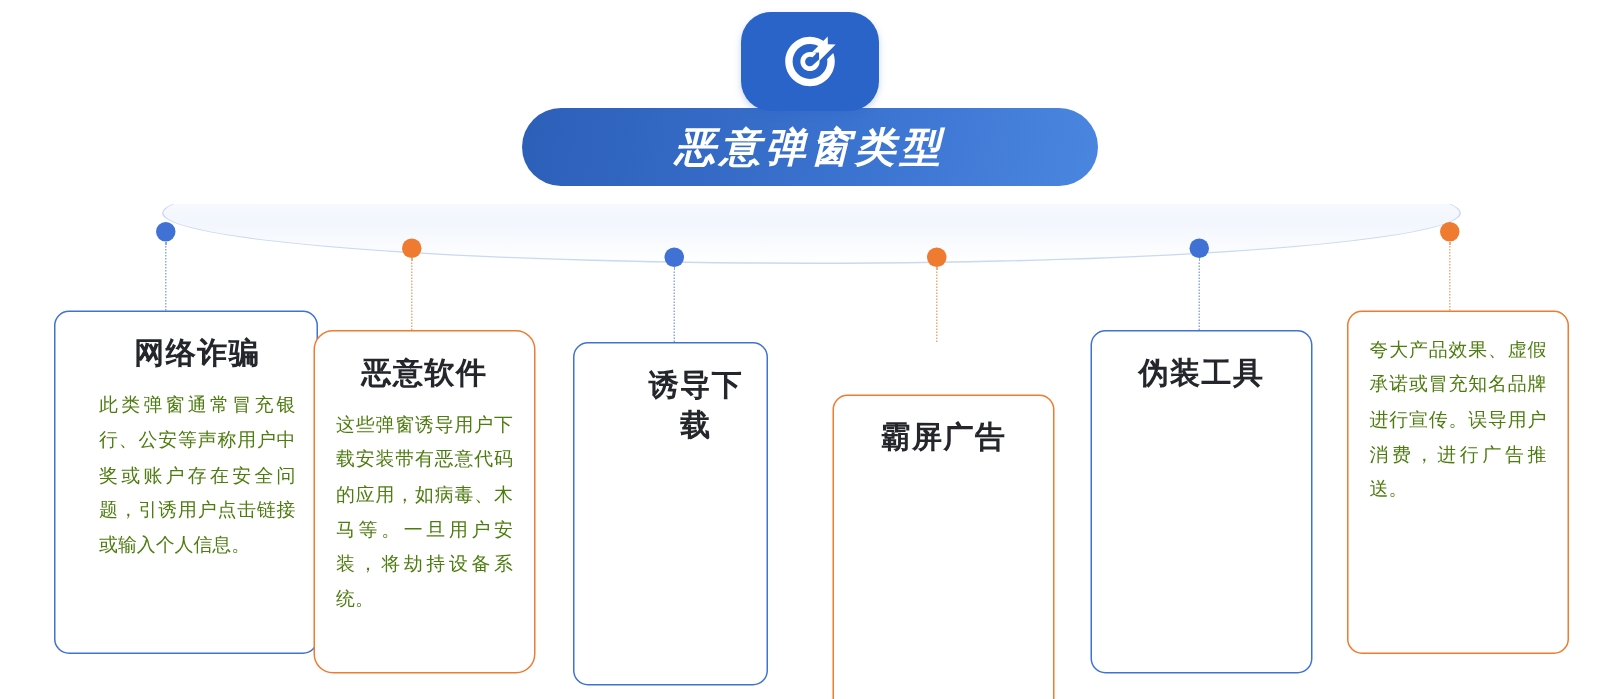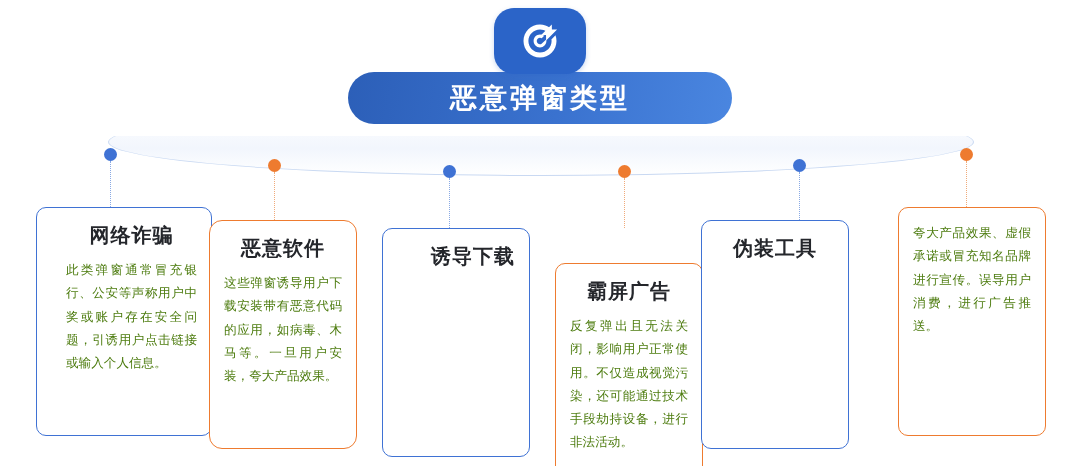--- a/index.html
+++ b/index.html
@@ -45,20 +45,21 @@
     left: 348px;
     top: 72px;
     width: 384px;
     height: 52px;
     background: linear-gradient(100deg, #2c5fb8 0%, #3a72cf 55%, #4a86e0 100%);
     border-radius: 26px;
     display: flex;
     align-items: center;
     justify-content: center;
     z-index: 4;
+    font-style: italic;
   }
   #title-text {
     color: #ffffff;
     font-size: 27px;
     font-weight: bold;
     letter-spacing: 3px;
   }
 
   
   #track-ellipse {
@@ -171,31 +172,30 @@
 <div class="connector-line blue" style="left:799px; top:172px; height:48px;"></div>
 <div class="connector-line orange" style="left:966px; top:161px; height:46px;"></div>
 
 <div class="card blue" style="left:36px; top:207px; width:176px; height:229px;padding-left:29px;">
   <div class="card-title">网络诈骗</div>
   <div class="card-body">此类弹窗通常冒充银行、公安等声称用户中奖或账户存在安全问题，引诱用户点击链接或输入个人信息。</div>
 </div>
 
 <div class="card orange" style="left:209px; top:220px; width:148px; height:229px;border-radius:13px;">
   <div class="card-title">恶意软件</div>
-  <div class="card-body">这些弹窗诱导用户下载安装带有恶意代码的应用，如病毒、木马等。一旦用户安装，夸大产品效果。</div>
-</div>
-
-<div class="card blue" style="left:382px; top:228px; width:148px; height:229px;padding-left:48px;">
+  <div class="card-body">这些弹窗诱导用户下载安装带有恶意代码的应用，如病毒、木马等。一旦用户安装，将劫持设备系统。</div>
+</div>
+
+<div class="card blue" style="left:382px; top:228px; width:130px; height:229px;padding-left:48px;">
   <div class="card-title">诱导下载</div>
 </div>
 
 <div class="card orange" style="left:555px; top:228px; width:148px; height:229px;margin-top:35px;">
   <div class="card-title">霸屏广告</div>
-  <div class="card-body">反复弹出且无法关闭，影响用户正常使用。不仅造成视觉污染，还可能通过技术手段劫持设备，进行非法活动。</div>
-</div>
-
-<div class="card blue" style="left:701px; top:220px; width:148px; height:229px;">
+</div>
+
+<div class="card blue" style="left:727px; top:220px; width:148px; height:229px;">
   <div class="card-title">伪装工具</div>
 </div>
 
 <div class="card orange" style="left:898px; top:207px; width:148px; height:229px;">
   <div class="card-body">夸大产品效果、虚假承诺或冒充知名品牌进行宣传。误导用户消费，进行广告推送。</div>
 </div>
 
 </body></html>

